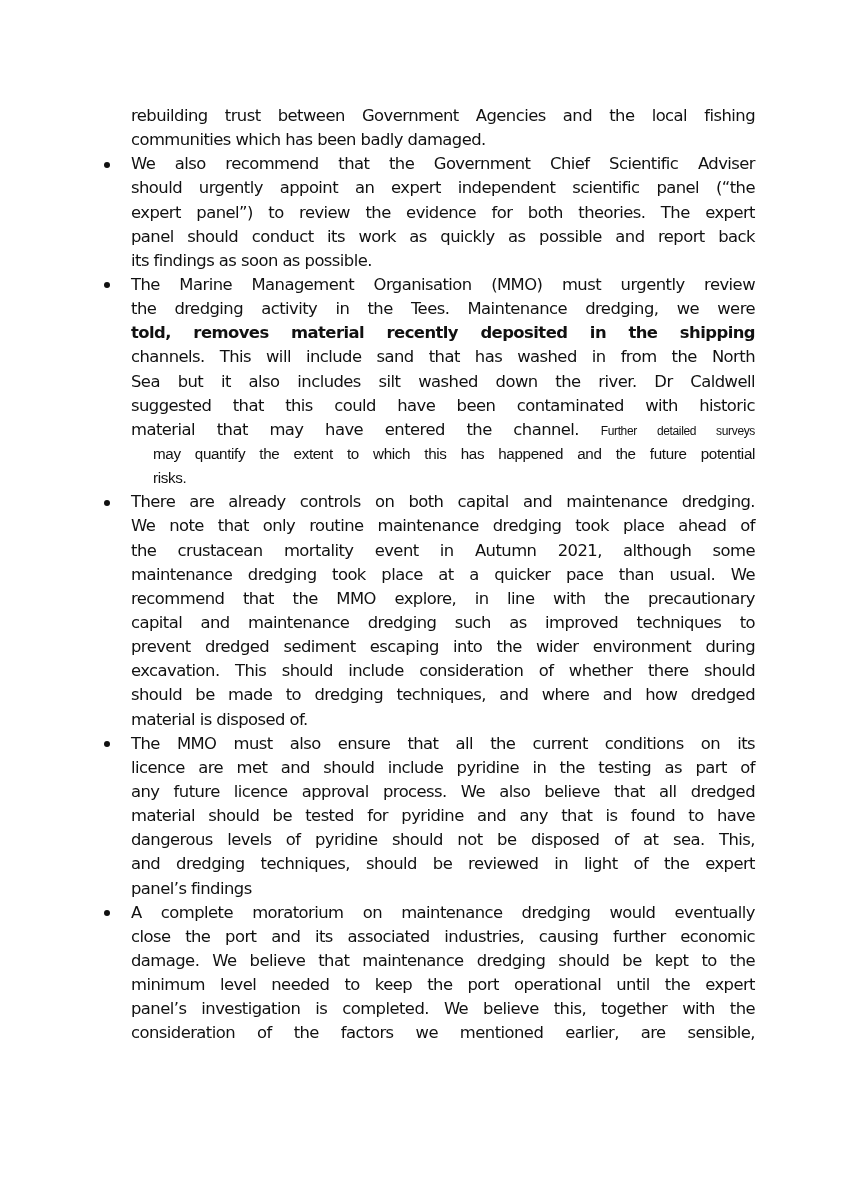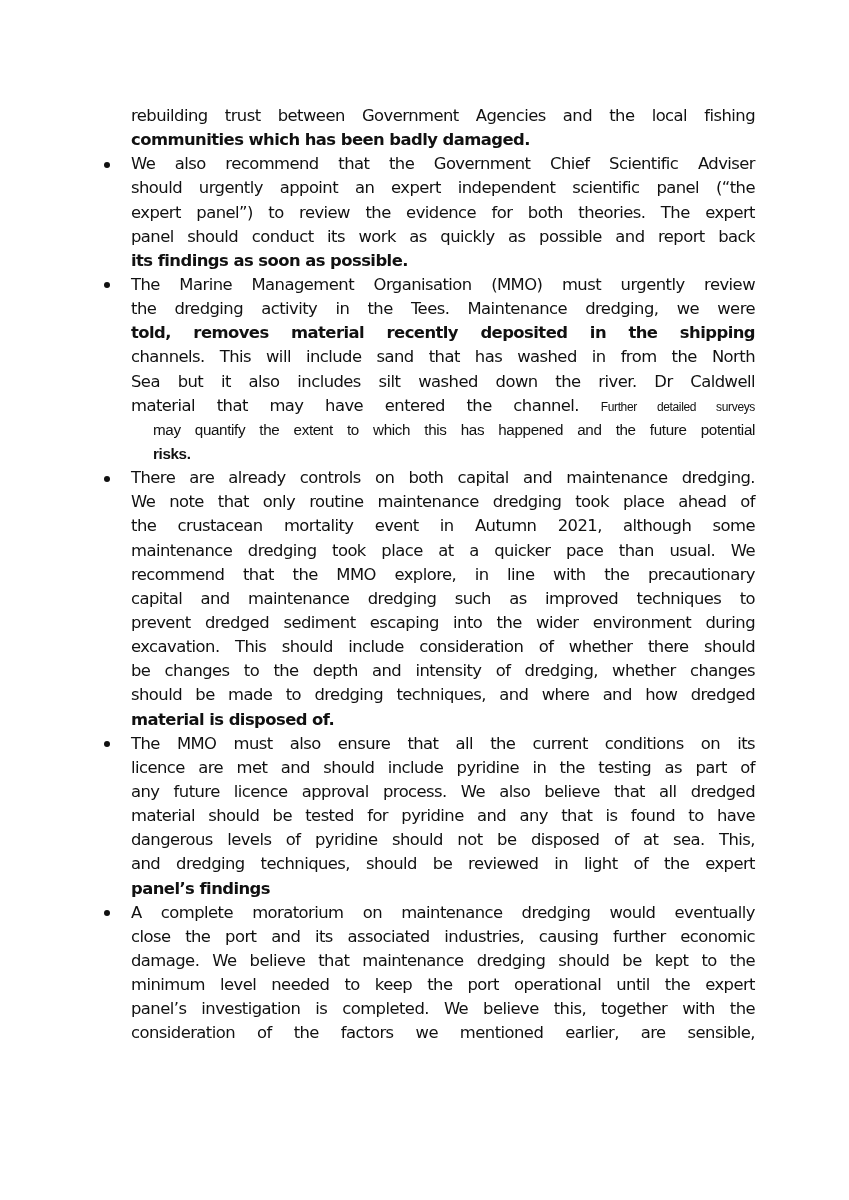--- a/index.html
+++ b/index.html
@@ -36,21 +36,20 @@
       font-size: 16.4px;
       letter-spacing: -0.55px;
       white-space: nowrap;
       position: relative;
       text-align: justify;
       text-align-last: justify;
     }
     .line.last {
       text-align: right;
       text-align-last: left;
-      font-weight: bold;
     }
     .line.small {
       font-family: "Liberation Sans", sans-serif;
       font-size: 15.2px;
       letter-spacing: -0.35px;
       margin-left: 22px;
     }
     .line .seg-small {
       font-family: "Liberation Sans", sans-serif;
       font-size: 12px;
@@ -86,36 +85,36 @@
     <span class="line last">its findings as soon as possible.</span>
 
     <span class="line">
       <span class="bullet"></span>
       <span>The Marine Management Organisation (MMO) must urgently review</span>
     </span>
     <span class="line">the dredging activity in the Tees.  Maintenance dredging, we were</span>
     <span class="line" style="word-spacing:2px;font-weight:bold;">told,   removes   material   recently   deposited   in   the   shipping</span>
     <span class="line">channels.  This will include sand that has washed in from the North</span>
     <span class="line">Sea but it also includes silt washed down the river. Dr Caldwell</span>
+    <span class="line">suggested that this could have been contaminated with historic</span>
     <span class="line"><span>material that may have entered the channel.  </span><span class="seg-small">Further detailed surveys</span></span>
     <span class="line small">may quantify the extent to which this has happened and the future potential</span>
     <span class="line small last">risks.</span>
 
     <span class="line">
       <span class="bullet"></span>
       <span>There are already controls on both capital and maintenance dredging.</span>
     </span>
     <span class="line">We note that only routine maintenance dredging took place ahead of</span>
     <span class="line">the crustacean mortality event in Autumn 2021, although some</span>
     <span class="line">maintenance dredging took place at a quicker pace than usual. We</span>
     <span class="line">recommend that the MMO explore, in line with the precautionary</span>
     <span class="line">capital and maintenance dredging such as improved techniques to</span>
     <span class="line">prevent dredged sediment escaping into the wider environment during</span>
     <span class="line">excavation. This should include consideration of whether there should</span>
-    <span class="line">be changes to the depth and intensity of dredging, whether changes</span>
     <span class="line">should be made to dredging techniques, and where and how dredged</span>
     <span class="line last">material is disposed of.</span>
 
     <span class="line">
       <span class="bullet"></span>
       <span>The MMO must also ensure that all the current conditions on its</span>
     </span>
     <span class="line">licence are met and should include pyridine in the testing as part of</span>
     <span class="line">any future licence approval process. We also believe that all dredged</span>
     <span class="line">material should be tested for pyridine and any that is found to have</span>

